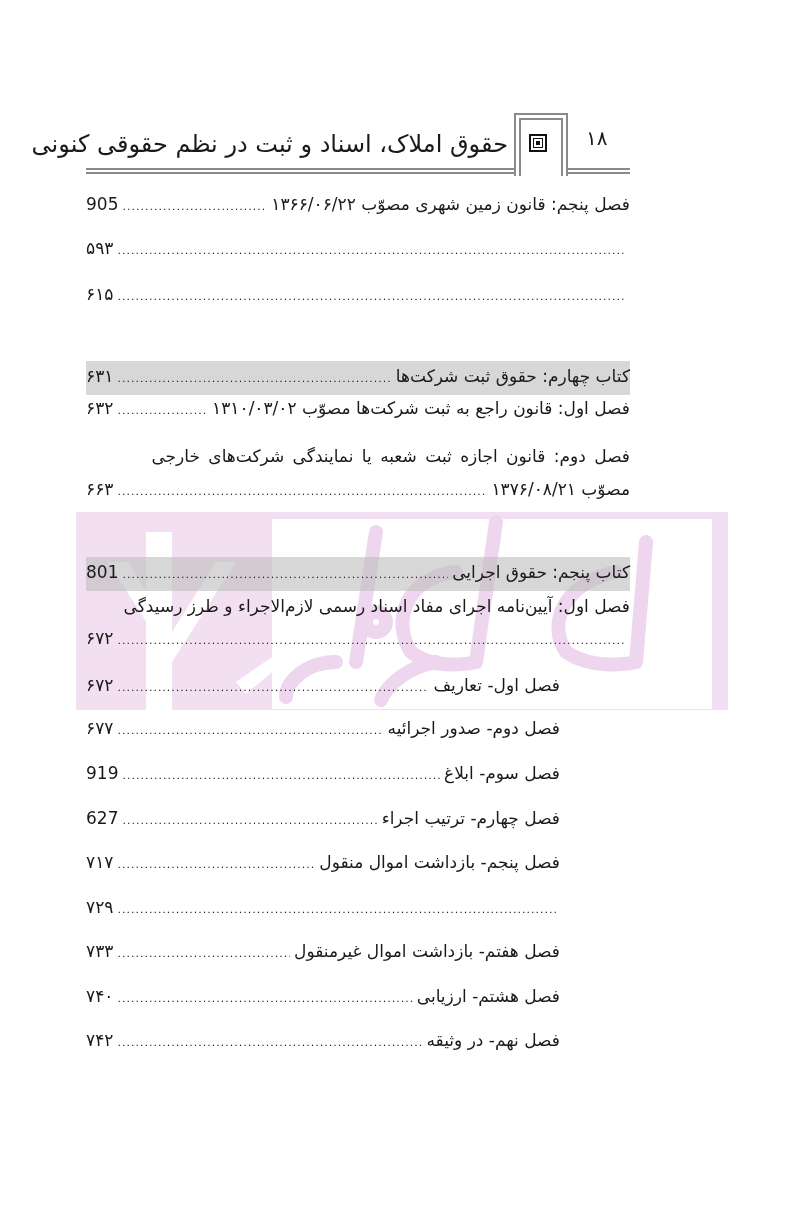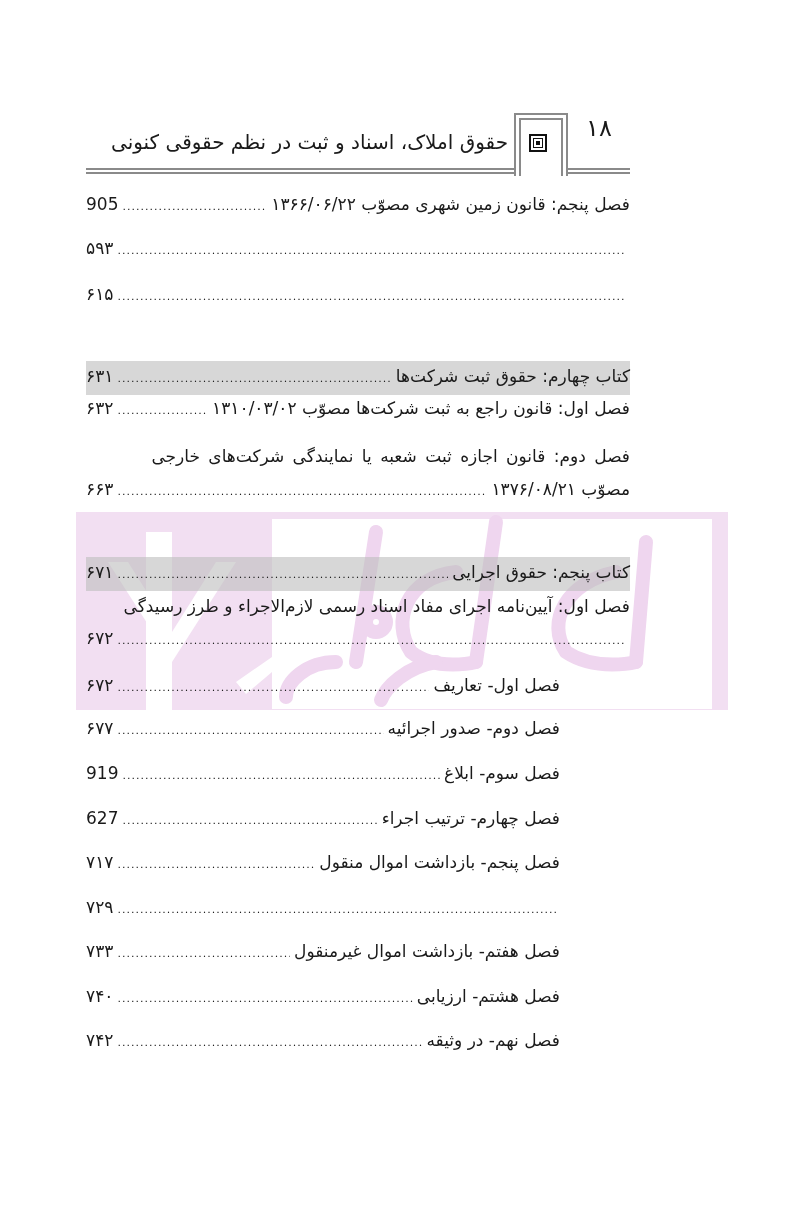--- a/index.html
+++ b/index.html
@@ -26,24 +26,24 @@
     }
     .hdr-icon::before {
       content: ""; position: absolute; left: 2px; top: 2px; right: 2px; bottom: 2px;
       border: 1.5px solid #111;
     }
     .hdr-icon::after {
       content: ""; position: absolute; left: 5px; top: 5px; width: 4px; height: 4px; background: #111;
     }
     .hdr-title {
       position: absolute; right: 296px; top: 130px; direction: rtl;
-      font-size: 20px; white-space: nowrap;
+      font-size: 24px; white-space: nowrap;
     }
     .hdr-pageno {
-      position: absolute; left: 586px; top: 114px; font-size: 24px; direction: rtl;
+      position: absolute; left: 586px; top: 126px; font-size: 20px; direction: rtl;
     }
 
     
     .wm-outer {
       position: absolute; left: 76px; top: 512px; width: 652px; height: 198px;
       background: #f2dff2;
     }
     .wm-inner {
       position: absolute; left: 272px; top: 519px; width: 440px; height: 190px;
       background: #ffffff;
@@ -134,21 +134,21 @@
   <div class="toc-line wide" style="top:479px">
     <span class="lbl">مصوّب ۱۳۷۶/۰۸/۲۱</span>
     <span class="dots">...............................................................................................................................................................</span>
     <span class="pg">۶۶۳</span>
   </div>
 
   <div class="book-band" style="top:557px"></div>
   <div class="toc-line wide" style="top:562px">
     <span class="lbl">کتاب پنجم: حقوق اجرایی</span>
     <span class="dots">...............................................................................................................................................................</span>
-    <span class="pg">۶۷۱</span>
+    <span class="pg">801</span>
   </div>
   <div class="toc-line wide" style="top:596px">
     <span class="lbl">فصل اول: آیین‌نامه اجرای مفاد اسناد رسمی لازم‌الاجراء و طرز رسیدگی</span>
   </div>
   <div class="toc-line wide" style="top:628px">
     <span class="dots">...............................................................................................................................................................</span>
     <span class="pg">۶۷۲</span>
   </div>
 
   <div class="toc-line narrow" style="top:675px">

